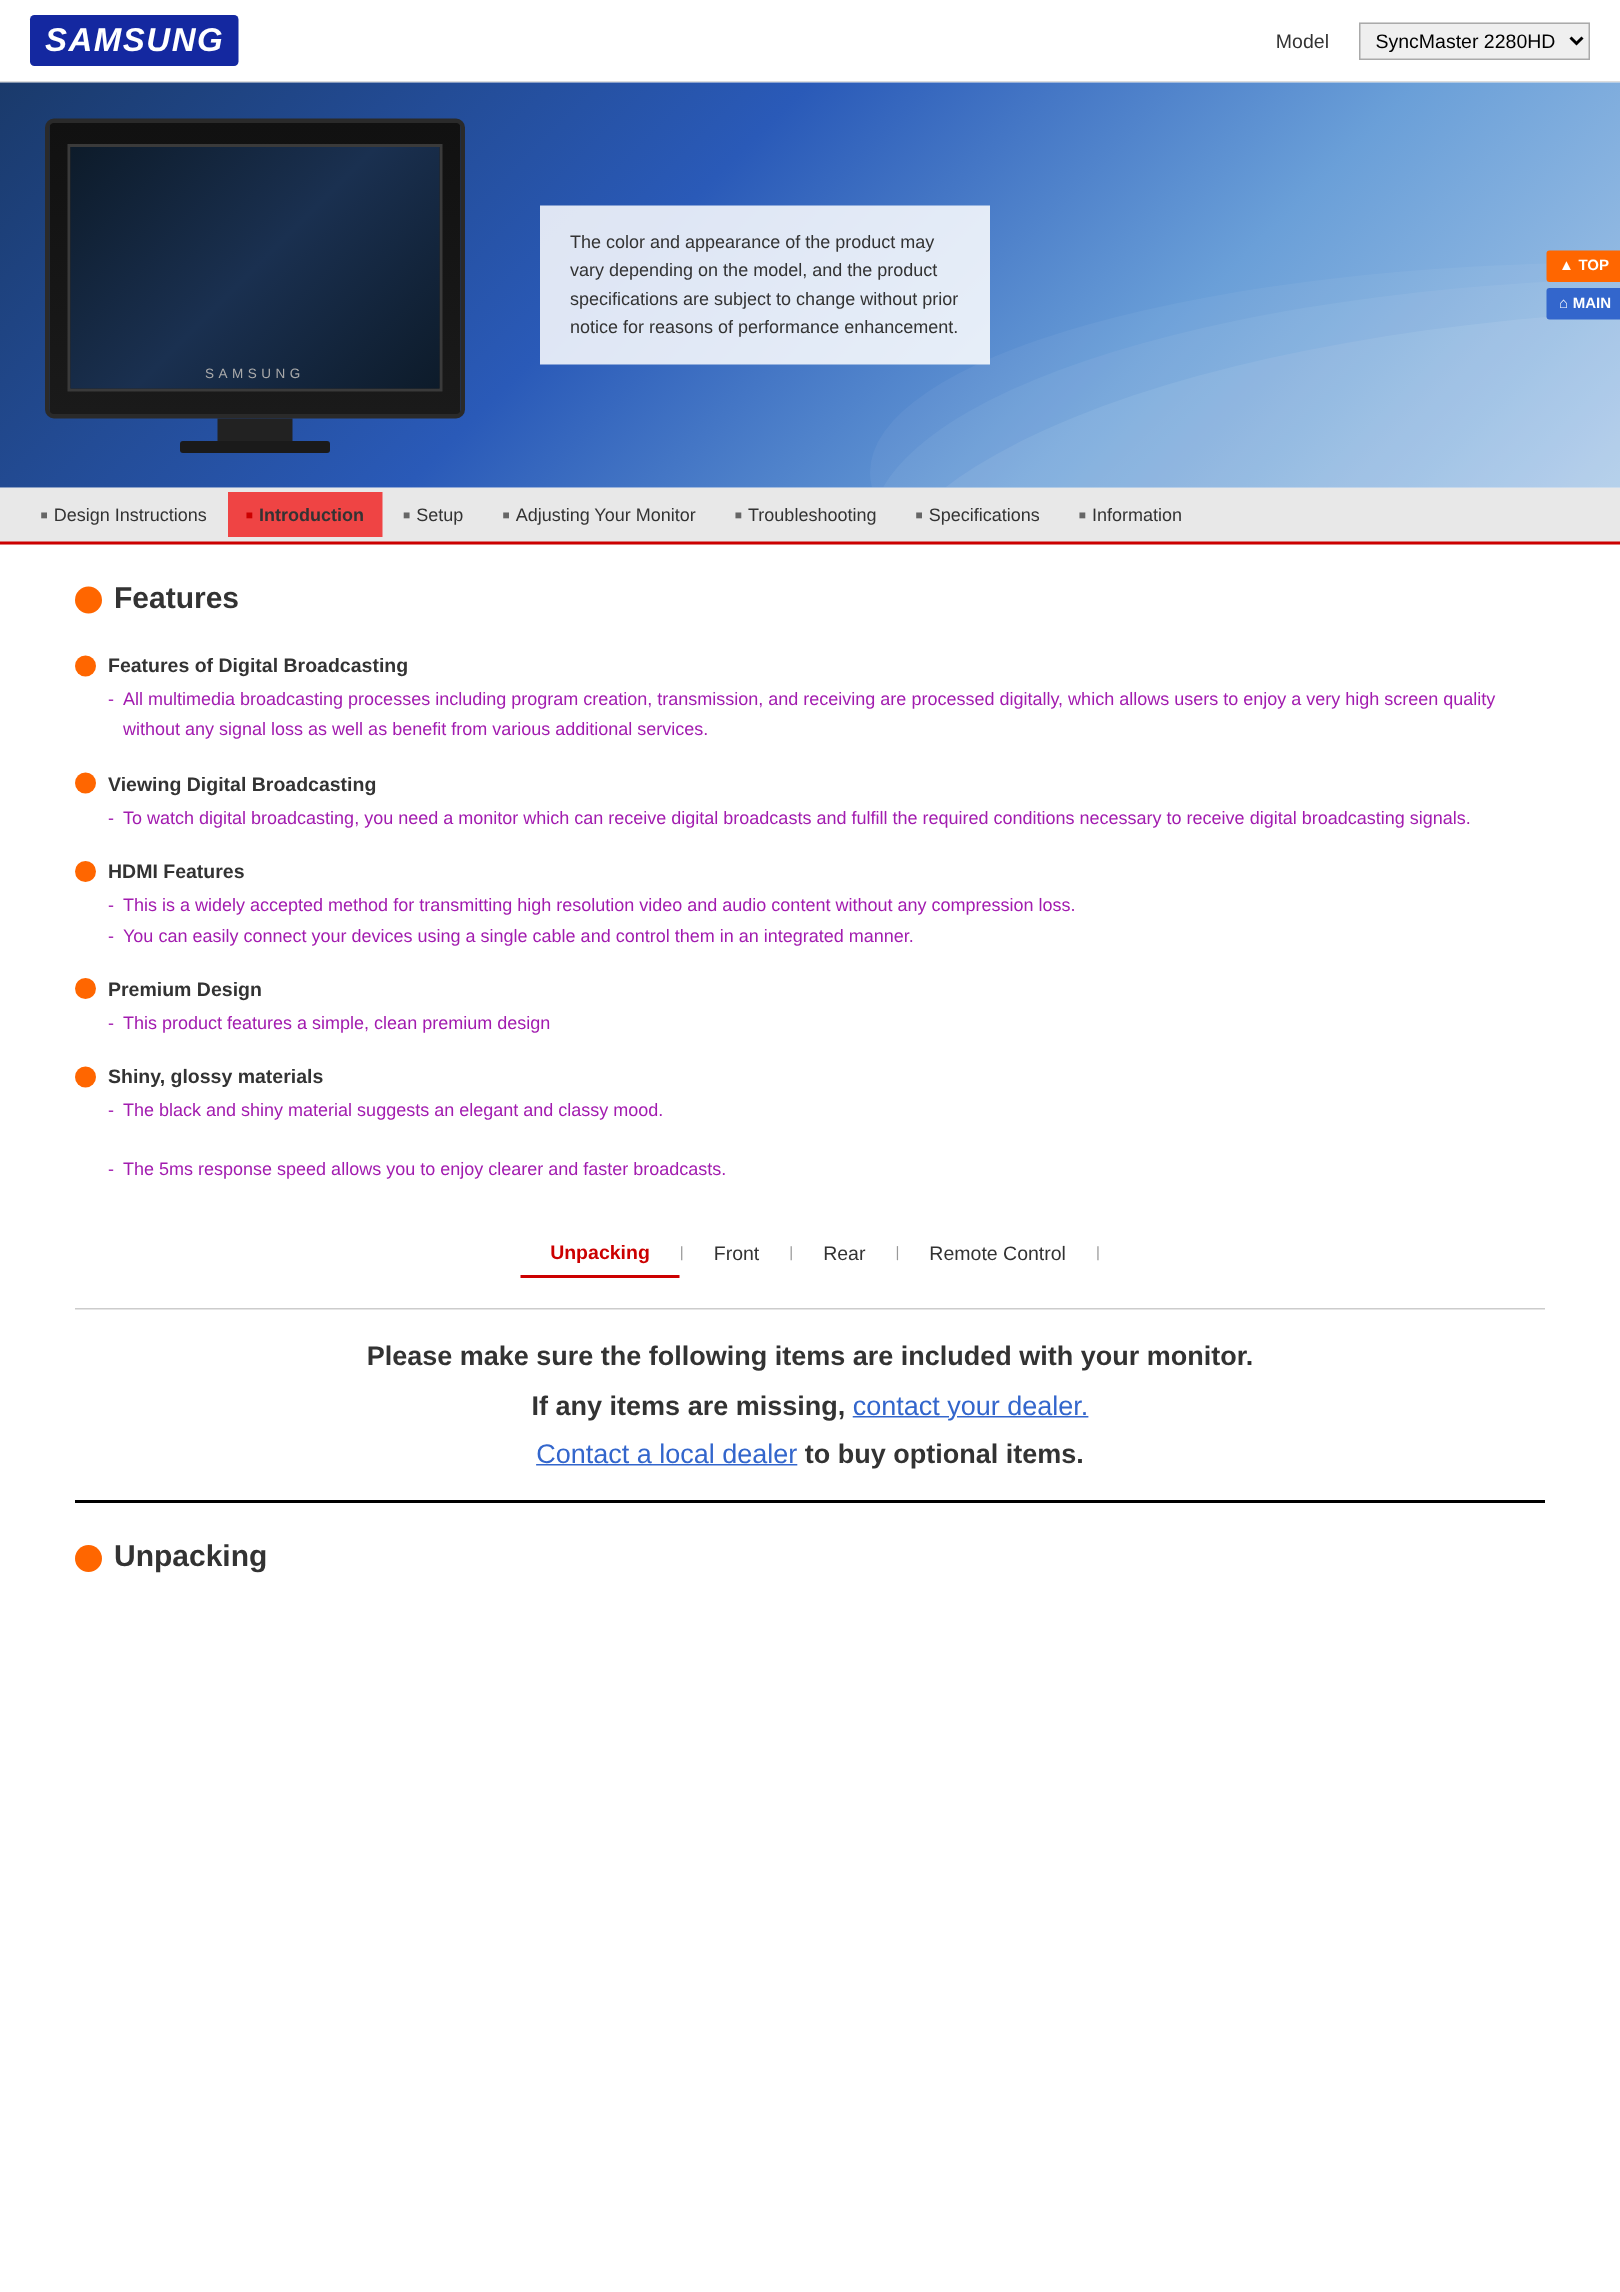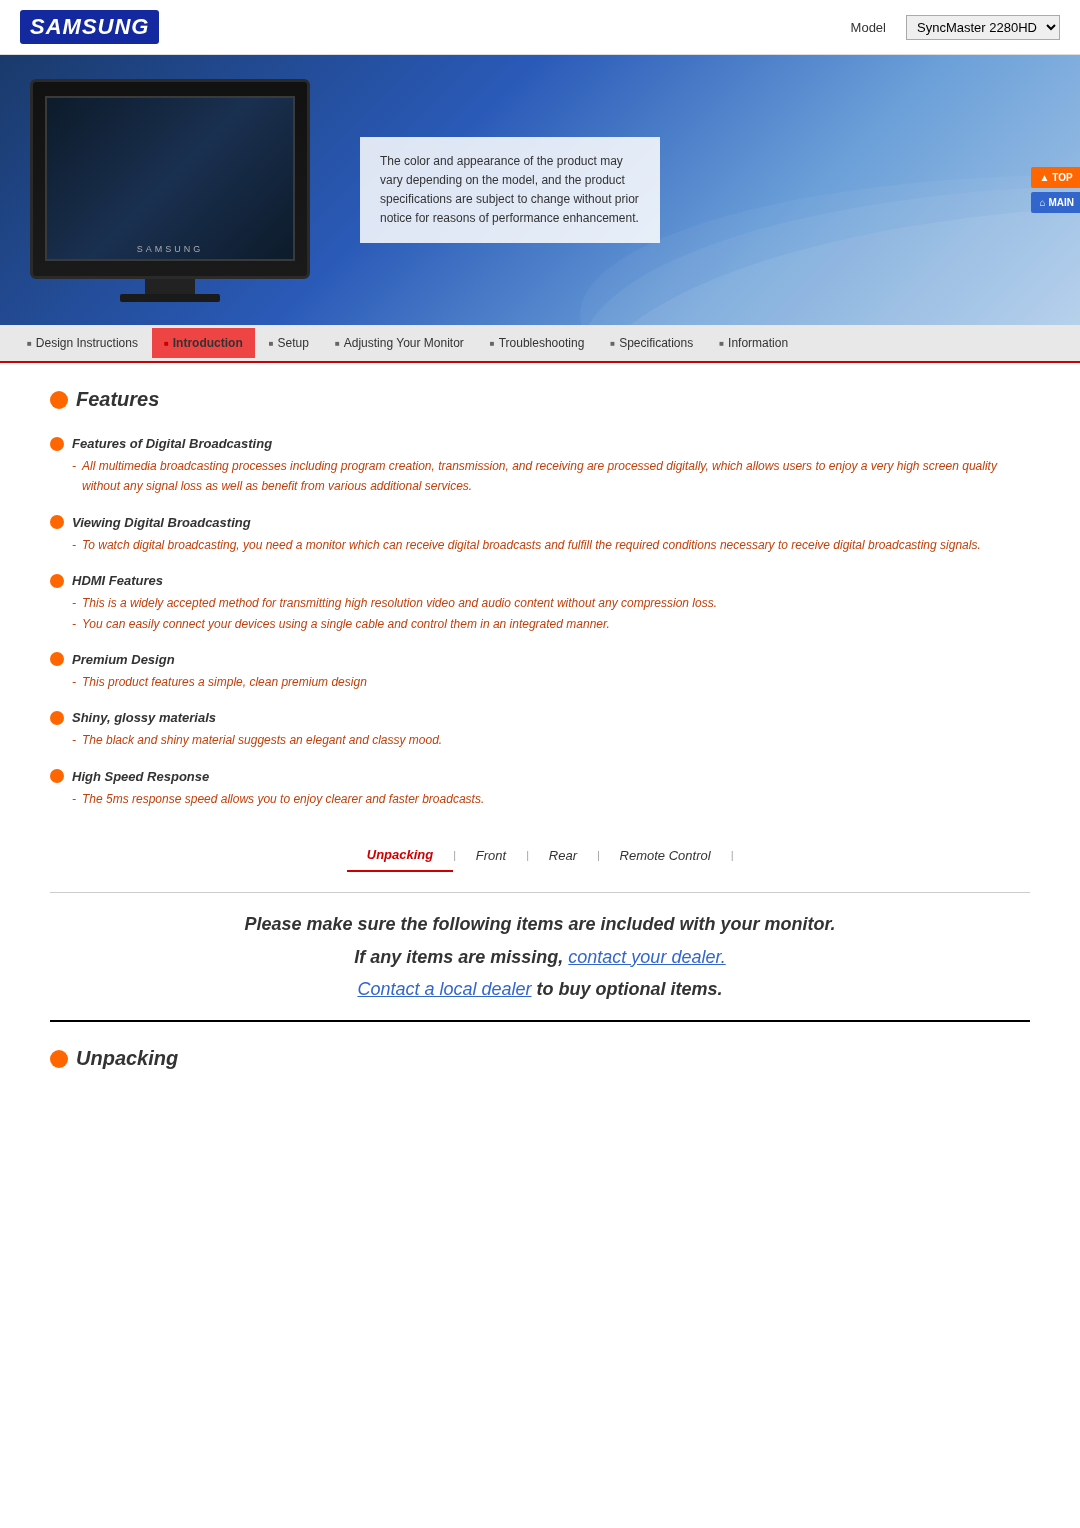--- a/index.html
+++ b/index.html
@@ -21,31 +21,31 @@
     .side-btn.main { background: #3366cc; }
 
     
     .nav-bar { background: #e8e8e8; border-bottom: 2px solid #cc0000; display: flex; align-items: center; padding: 0 15px; height: 38px; gap: 2px; }
     .nav-item { padding: 8px 12px; font-size: 12px; color: #333; cursor: pointer; display: flex; align-items: center; gap: 4px; white-space: nowrap; }
     .nav-item.active { background: #ef4444; color: #333; font-weight: bold; }
     .nav-item::before { content: '■'; font-size: 8px; color: #666; }
     .nav-item.active::before { color: #cc0000; }
 
     
-    .main-content { padding: 25px 50px; font-style: italic; }
+    .main-content { padding: 25px 50px; }
 
     
     .section-title { display: flex; align-items: center; gap: 8px; font-size: 20px; font-weight: bold; color: #333; margin-bottom: 25px; }
     .orange-circle { width: 18px; height: 18px; background: #ff6600; border-radius: 50%; display: inline-block; flex-shrink: 0; }
     .orange-circle-small { width: 14px; height: 14px; background: #ff6600; border-radius: 50%; display: inline-block; flex-shrink: 0; }
 
     
     .feature-item { margin-bottom: 18px; }
     .feature-title { display: flex; align-items: center; gap: 8px; font-size: 13px; font-weight: bold; color: #333; margin-bottom: 5px; }
-    .feature-desc { padding-left: 22px; font-size: 12px; line-height: 1.7; color: #c2410c; }
+    .feature-desc { padding-left: 22px; font-size: 12px; line-height: 1.7; color: #a21caf; }
     .feature-desc div { padding-left: 10px; position: relative; }
     .feature-desc div::before { content: '-'; position: absolute; left: 0; }
 
     
     .sub-nav { display: flex; align-items: center; justify-content: center; gap: 0; margin: 30px 0 20px; }
     .sub-nav-item { padding: 8px 20px; font-size: 13px; color: #333; cursor: pointer; position: relative; }
     .sub-nav-item.active { color: #cc0000; font-weight: bold; border-bottom: 2px solid #cc0000; }
     .sub-nav-sep { color: #999; font-size: 10px; }
 
     
@@ -167,24 +167,20 @@
         <span class="orange-circle-small"></span>
         <span>Shiny, glossy materials</span>
       </div>
       <div class="feature-desc">
         <div>The black and shiny material suggests an elegant and classy mood.</div>
       </div>
     </div>
 
 
     <div class="feature-item">
-      <div class="feature-title">
-        <span class="orange-circle-small"></span>
-        <span>High Speed Response</span>
-      </div>
       <div class="feature-desc">
         <div>The 5ms response speed allows you to enjoy clearer and faster broadcasts.</div>
       </div>
     </div>
 
   </div>
 
   <div class="sub-nav">
     <div class="sub-nav-item active">Unpacking</div>
     <span class="sub-nav-sep">|</span>

